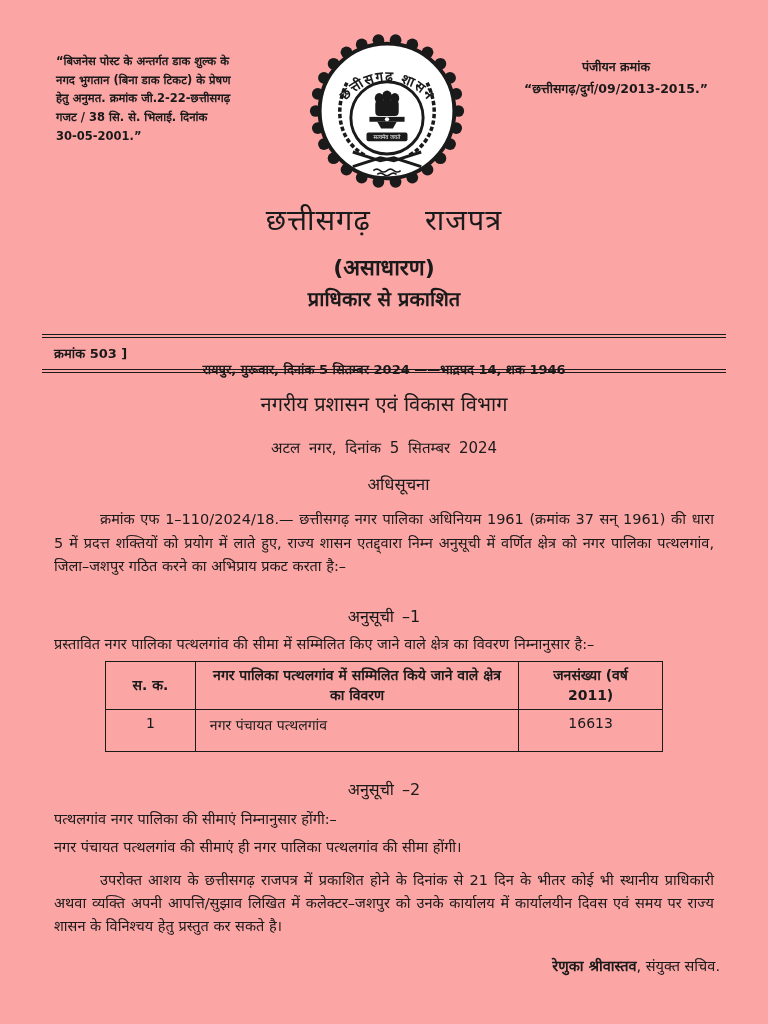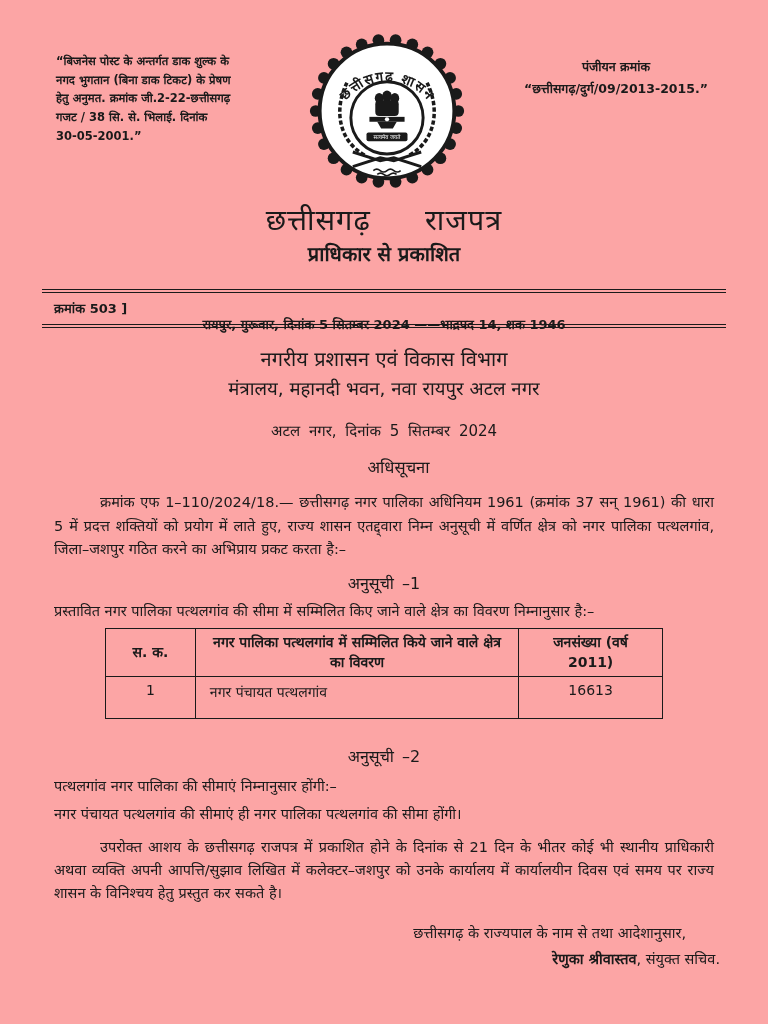--- a/index.html
+++ b/index.html
@@ -31,21 +31,21 @@
   
   .dept-line1 { text-align: center; margin-top: 17px; font-size: 20px; }
   .dept-line2 { text-align: center; margin-top: 3px; font-size: 18.5px; }
   .place-date { text-align: center; margin-top: 20px; font-size: 15px; word-spacing: 4px; }
   .notification-heading { text-align: center; margin-top: 15px; font-size: 16.5px; padding-left: 29px; }
 
   
   .para { margin: 13px 54px 0 54px; font-size: 14.5px; line-height: 1.6; text-align: justify; }
   .indent { text-indent: 46px; }
 
-  .sched-heading { text-align: center; margin-top: 11px; font-size: 16px; word-spacing: 3px; }
+  .sched-heading { text-align: center; margin-top: 27px; font-size: 16px; word-spacing: 3px; }
   .sched-intro { margin: 6px 54px 0 54px; font-size: 14.5px; }
 
   
   table.sched-table { border-collapse: collapse; margin: 8px 0 0 105px; width: 558px; border: 1.6px solid #1a1a1a; }
   .sched-table th, .sched-table td { border: 1.4px solid #1a1a1a; font-size: 14px; padding: 3px 10px; }
   .sched-table th { font-weight: 700; text-align: center; line-height: 1.45; }
   .col-sno { width: 90px; }
   .col-desc { width: 324px; }
   .col-pop { width: 144px; }
   .sched-table td { height: 42px; vertical-align: top; padding-top: 5px; text-align: center; }
@@ -136,34 +136,34 @@
     </div>
 
     <div class="registration">
       <div>पंजीयन क्रमांक</div>
       <div>“छत्तीसगढ़/दुर्ग/09/2013-2015.”</div>
     </div>
   </div>
 
   <div class="masthead">
     <div class="gazette-title">छत्तीसगढ़ राजपत्र</div>
+    <div class="gazette-subtitle">(असाधारण)</div>
     <div class="gazette-publine">प्राधिकार से प्रकाशित</div>
   </div>
 
   <div class="issue-bar">
     <div class="rule-double"></div>
     <div class="issue-row">
       <span>क्रमांक 503 ]</span>
       <span class="issue-date">रायपुर, गुरूवार, दिनांक 5 सितम्बर 2024 ——भाद्रपद 14, शक 1946</span>
     </div>
     <div class="rule-double"></div>
   </div>
 
   <div class="dept-line1">नगरीय प्रशासन एवं विकास विभाग</div>
-  <div class="dept-line2">मंत्रालय, महानदी भवन, नवा रायपुर अटल नगर</div>
   <div class="place-date">अटल नगर, दिनांक 5 सितम्बर 2024</div>
   <div class="notification-heading">अधिसूचना</div>
 
   <div class="para indent">क्रमांक एफ 1–110/2024/18.— छत्तीसगढ़ नगर पालिका अधिनियम 1961 (क्रमांक 37 सन् 1961) की धारा 5 में प्रदत्त शक्तियों को प्रयोग में लाते हुए, राज्य शासन एतद्द्वारा निम्न अनुसूची में वर्णित क्षेत्र को नगर पालिका पत्थलगांव, जिला–जशपुर गठित करने का अभिप्राय प्रकट करता है:–</div>
 
   <div class="sched-heading">अनुसूची –1</div>
   <div class="sched-intro">प्रस्तावित नगर पालिका पत्थलगांव की सीमा में सम्मिलित किए जाने वाले क्षेत्र का विवरण निम्नानुसार है:–</div>
 
   <table class="sched-table">
     <thead>
@@ -182,17 +182,16 @@
     </tbody>
   </table>
 
   <div class="sched-heading" style="margin-top:26px;">अनुसूची –2</div>
   <div class="sched2-line">पत्थलगांव नगर पालिका की सीमाएं निम्नानुसार होंगी:–</div>
   <div class="sched2-line">नगर पंचायत पत्थलगांव की सीमाएं ही नगर पालिका पत्थलगांव की सीमा होंगी।</div>
 
   <div class="para indent">उपरोक्त आशय के छत्तीसगढ़ राजपत्र में प्रकाशित होने के दिनांक से 21 दिन के भीतर कोई भी स्थानीय प्राधिकारी अथवा व्यक्ति अपनी आपत्ति/सुझाव लिखित में कलेक्टर–जशपुर को उनके कार्यालय में कार्यालयीन दिवस एवं समय पर राज्य शासन के विनिश्चय हेतु प्रस्तुत कर सकते है।</div>
 
   <div class="signature">
-    <div class="sig-order">छत्तीसगढ़ के राज्यपाल के नाम से तथा आदेशानुसार,</div>
     <div><span class="sig-name">रेणुका श्रीवास्तव</span><span>, संयुक्त सचिव.</span></div>
   </div>
 
 </div>
 
 </body></html>

